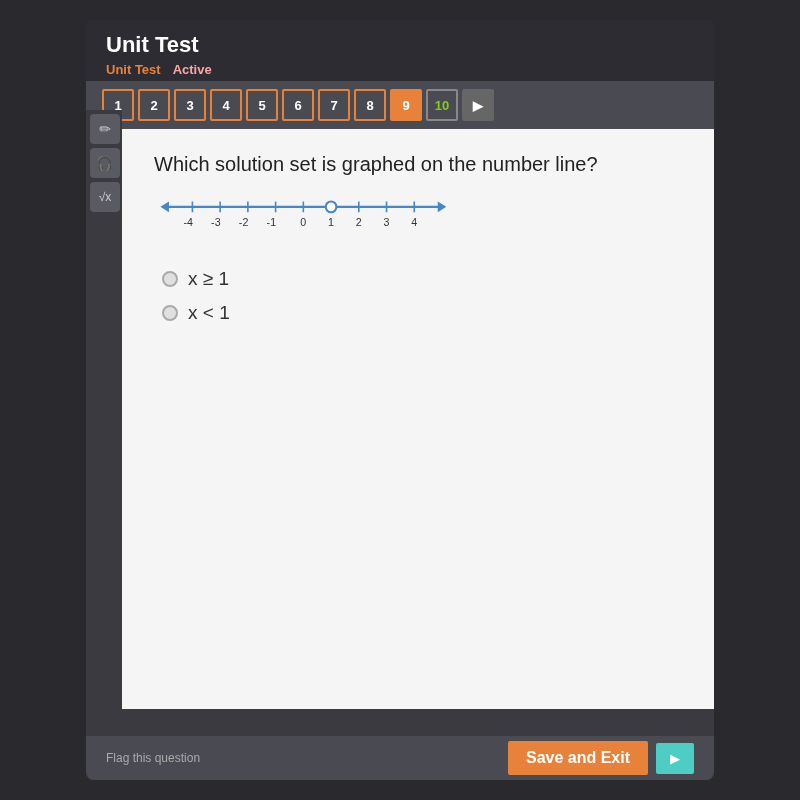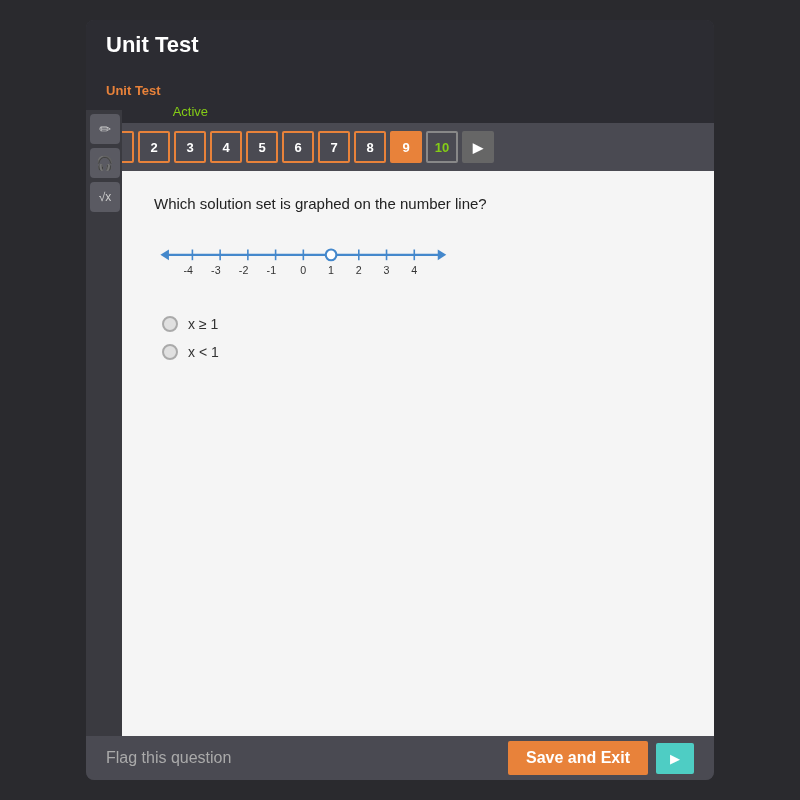--- a/index.html
+++ b/index.html
@@ -44,23 +44,22 @@
       font-size: 13px;
     }
 
     .breadcrumb-unit {
       color: #e8823a;
       font-weight: bold;
       cursor: pointer;
     }
 
     .breadcrumb-active {
-      color: #84cc16;
-      font-weight: normal;
-      margin-top: 42px;
+      color: #fca5a5;
+      font-weight: bold;
     }
 
     
     .nav-bar {
       background: #4a4a52;
       padding: 8px 16px;
       display: flex;
       align-items: center;
       gap: 4px;
     }
@@ -123,23 +122,23 @@
 
     
     .content-area {
       background: #f5f5f5;
       margin: 0 0 0 36px;
       padding: 24px 32px;
       min-height: 580px;
     }
 
     .question-text {
-      font-size: 15px;
+      font-size: 20px;
       color: #222;
-      margin-bottom: 20px;
+      margin-bottom: 8px;
     }
 
     
     .number-line-container {
       margin: 0 0 24px 0;
       position: relative;
       height: 60px;
     }
 
     .number-line-svg {
@@ -165,41 +164,41 @@
     .radio-circle {
       width: 16px;
       height: 16px;
       border-radius: 50%;
       border: 2px solid #aaa;
       background: #e0e0e0;
       flex-shrink: 0;
     }
 
     .option-label {
-      font-size: 14px;
+      font-size: 19px;
       color: #333;
     }
 
     
     .bottom-bar {
       position: absolute;
       bottom: 0;
       left: 0;
       right: 0;
       background: #4a4a52;
       height: 44px;
       display: flex;
       align-items: center;
       justify-content: space-between;
       padding: 0 20px;
     }
 
     .flag-link {
       color: #aaa;
-      font-size: 16px;
+      font-size: 12px;
       cursor: pointer;
     }
 
     .save-exit-btn {
       background: #e8823a;
       color: white;
       border: none;
       padding: 8px 18px;
       font-size: 16px;
       font-weight: bold;

